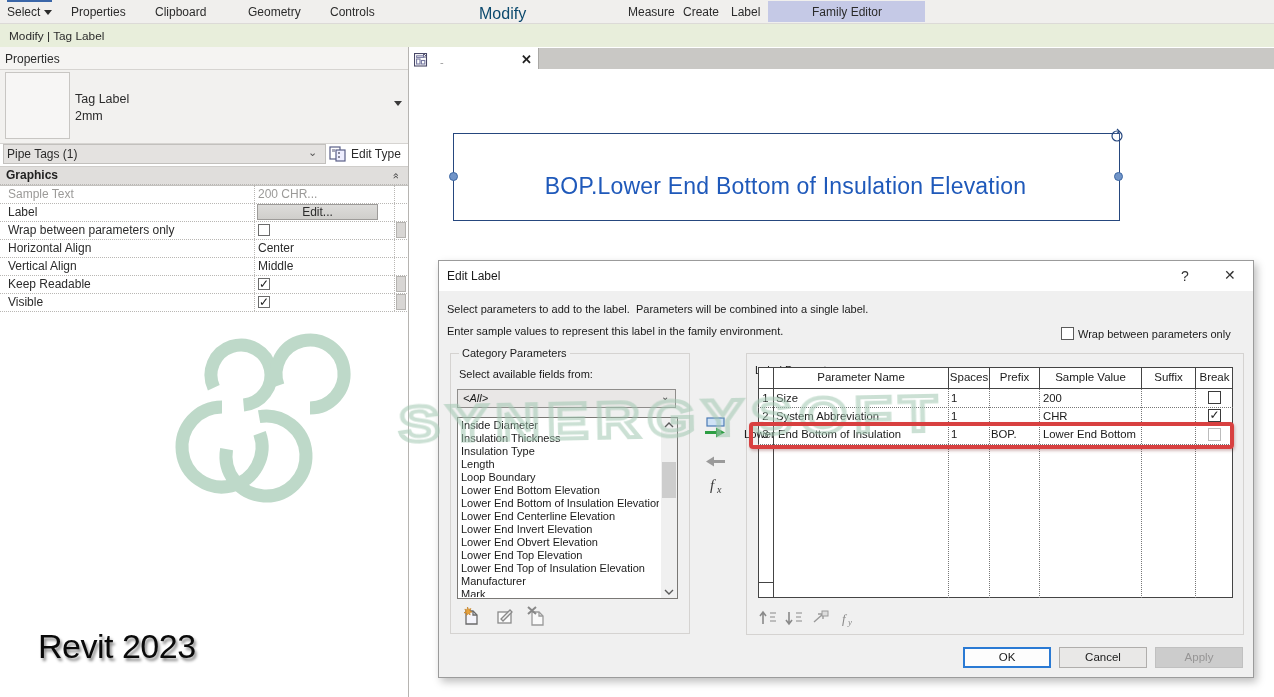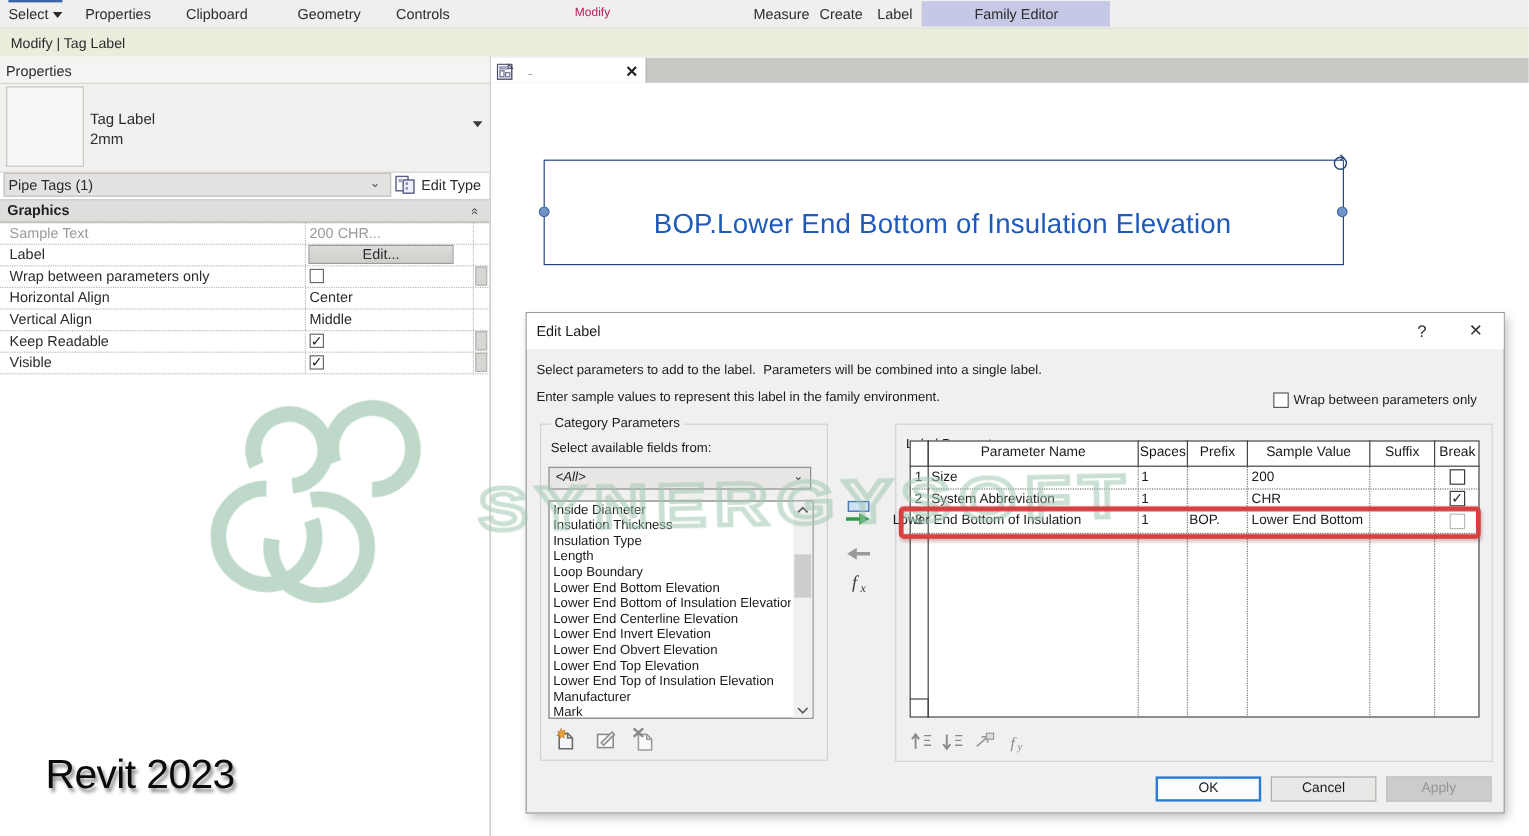--- a/index.html
+++ b/index.html
@@ -13,21 +13,21 @@
 <div id="stage">
 
   <div class="abs" style="left:0;top:0;width:1274px;height:23px;background:#f0efed;border-bottom:1px solid #dcdad7;"></div>
   <div class="abs" style="left:7px;top:0;width:45px;height:2px;background:#3a66a8;"></div>
   <div class="abs txt" style="left:7px;top:5px;font-size:12px;color:#2b2b2b;">Select</div>
   <div class="abs" style="left:44px;top:10px;width:0;height:0;border-left:4.5px solid transparent;border-right:4.5px solid transparent;border-top:5px solid #2b2b2b;"></div>
   <div class="abs txt" style="left:71px;top:5px;font-size:12px;color:#2b2b2b;">Properties</div>
   <div class="abs txt" style="left:155px;top:5px;font-size:12px;color:#2b2b2b;">Clipboard</div>
   <div class="abs txt" style="left:248px;top:5px;font-size:12px;color:#2b2b2b;">Geometry</div>
   <div class="abs txt" style="left:330px;top:5px;font-size:12px;color:#2b2b2b;">Controls</div>
-  <div class="abs txt" style="left:479px;top:5px;font-size:10px;color:#be185d;text-align:center;">Modify</div>
+  <div class="abs txt" style="left:479px;top:5px;font-size:16px;color:#0c4a6e;text-align:center;">Modify</div>
   <div class="abs txt" style="left:628px;top:5px;font-size:12px;color:#2b2b2b;">Measure</div>
   <div class="abs txt" style="left:683px;top:5px;font-size:12px;color:#2b2b2b;">Create</div>
   <div class="abs txt" style="left:731px;top:5px;font-size:12px;color:#2b2b2b;">Label</div>
   <div class="abs" style="left:768px;top:1px;width:157px;height:21px;background:#c5c9e6;"></div>
   <div class="abs txt" style="left:812px;top:5px;font-size:12px;color:#2b2b2b;">Family Editor</div>
 
   <div class="abs" style="left:0;top:24px;width:1274px;height:23px;background:#e8eedb;border-bottom:1px solid #c9c7c4;"></div>
   <div class="abs txt" style="left:9px;top:29px;font-size:11.8px;color:#2b2b2b;">Modify | Tag Label</div>
 
   <div class="abs" style="left:0;top:47px;width:408px;height:650px;background:#ffffff;border-right:1px solid #b6b4b1;"></div>

